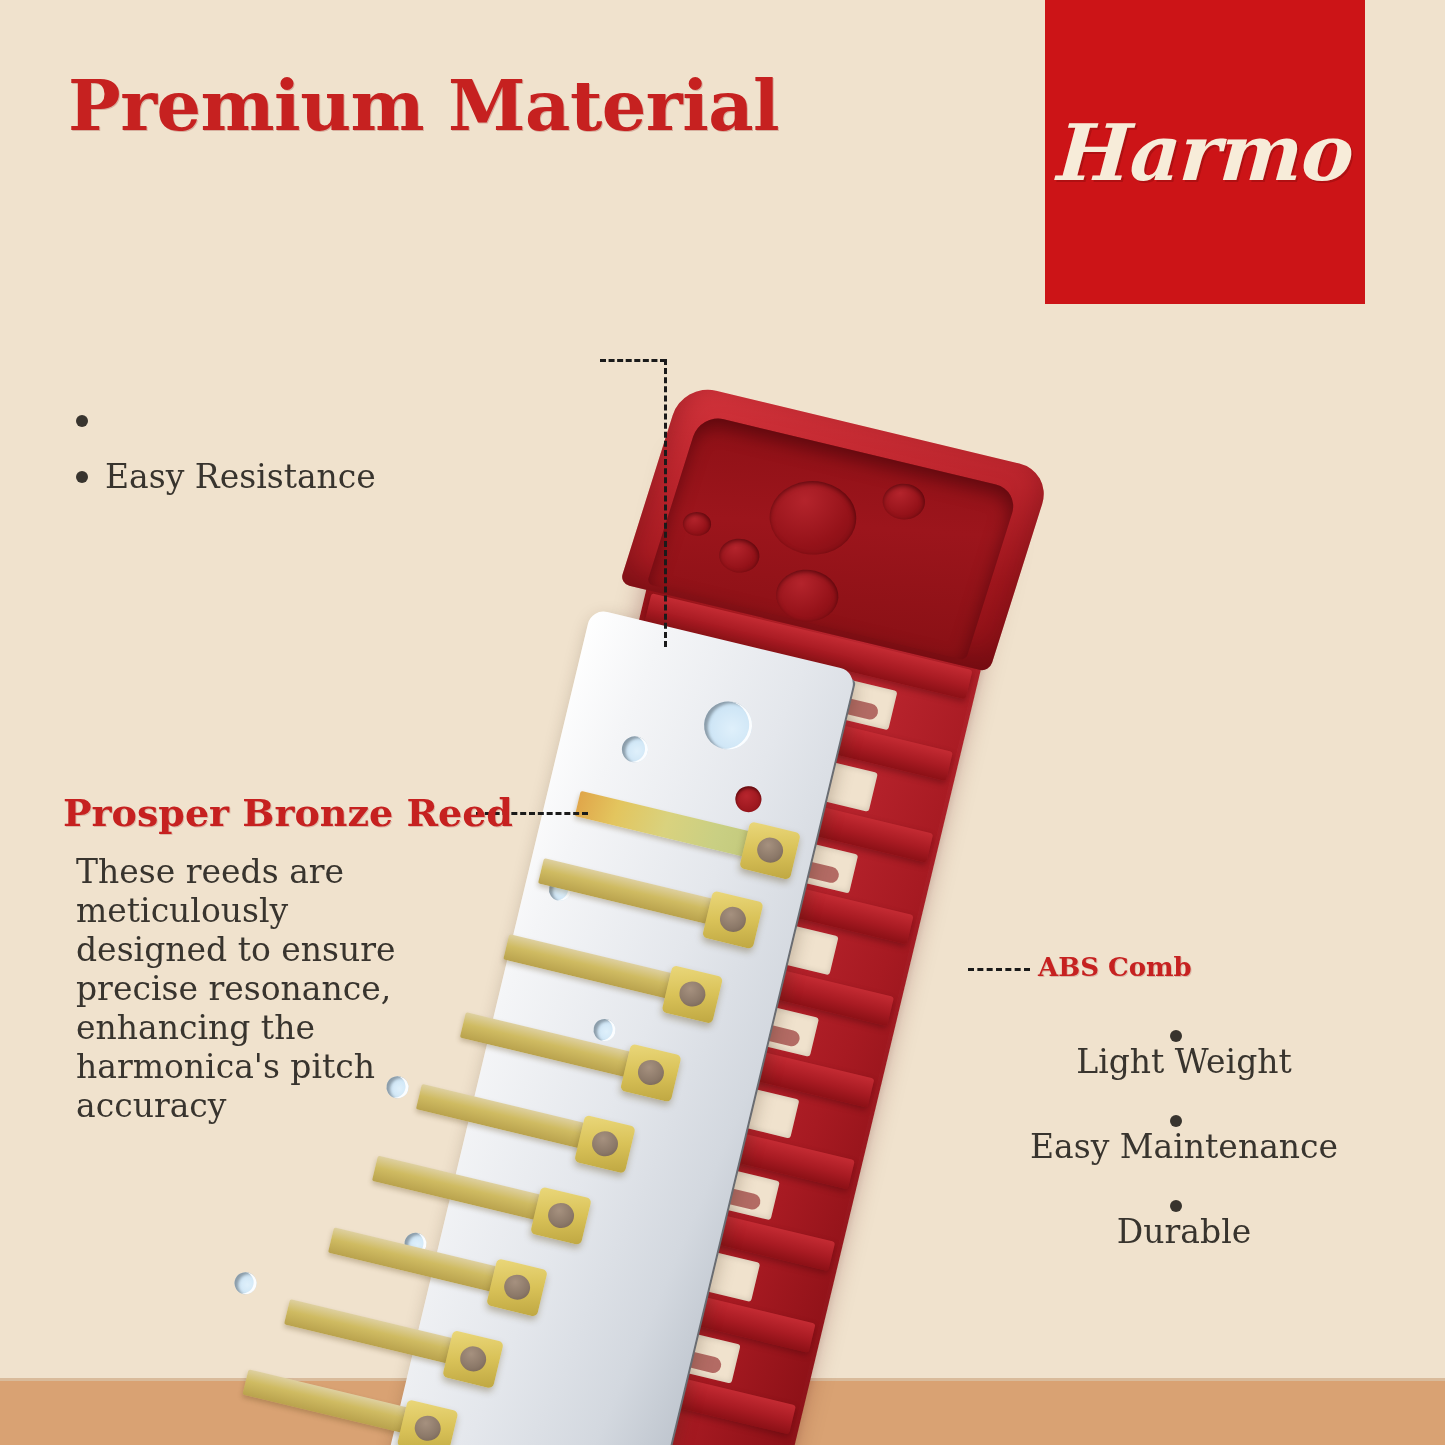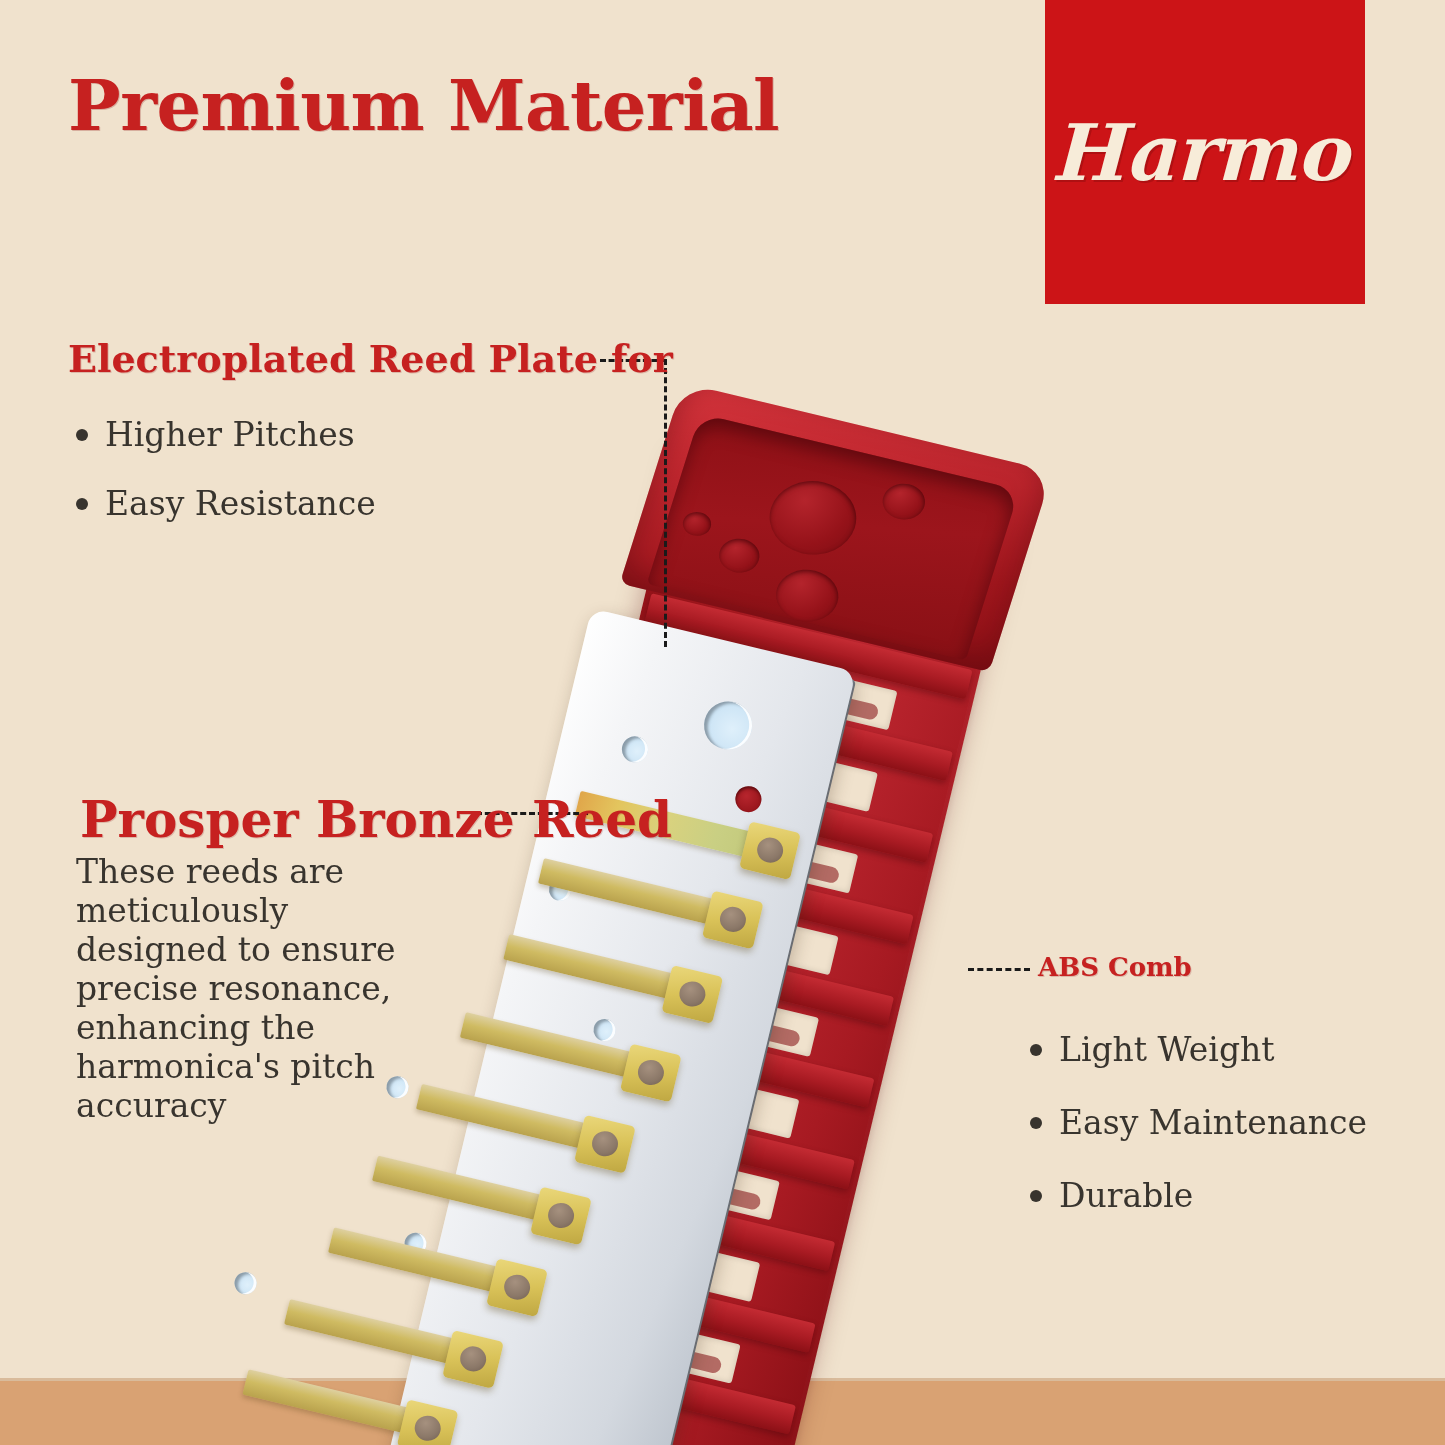--- a/index.html
+++ b/index.html
@@ -44,38 +44,38 @@
     text-shadow:1px 1px 0 rgba(140,20,20,.25);
   }
   .sec-head{
     position:absolute;
     font-family:"DejaVu Serif", serif;
     font-weight:700;color:#c62120;
     text-shadow:1px 1px 0 rgba(140,20,20,.2);
     white-space:nowrap;
   }
   #head-plate{left:68px;top:336px;font-size:38px;}
-  #head-reed{left:80px;top:790px;font-size:50px;text-align:center;}
+  #head-reed{left:63px;top:790px;font-size:38px;text-align:center;}
   #head-comb{left:1038px;top:952px;font-size:26px;}
 
   .bullets{position:absolute;list-style:none;margin:0;padding:0;}
   .bullets li{
     font-family:"DejaVu Serif", serif;
     font-size:33px;color:#38342e;
     margin:0 0 30px 0;
     white-space:nowrap;
     display:flex;align-items:center;
   }
   .bullets li .dot{
     display:inline-block;width:12px;height:12px;border-radius:50%;
     background:#38342e;margin-right:17px;flex:0 0 auto;
   }
   #bullets-plate{left:76px;top:415px;}
   #bullets-comb{left:1030px;top:1030px;}
-  #bullets-comb li{margin-bottom:34px;}
+  #bullets-comb li{margin-bottom:34px;flex-direction:column;}
 
   .para{
     position:absolute;left:76px;top:853px;width:330px;
     font-family:"DejaVu Serif", serif;
     font-size:33px;line-height:1.18;color:#38342e;
   }
 
   
   .dash-h{position:absolute;height:0;border-top:3px dashed #1a1a1a;}
   .dash-v{position:absolute;width:0;border-left:3px dashed #1a1a1a;}
@@ -314,25 +314,23 @@
   <div class="dash-v" id="conn-plate-v"></div>
   <div class="dash-h" id="conn-reed-h"></div>
   <div class="dash-h" id="conn-comb-h"></div>
 
   <div class="logo-box">
     <span class="logo-word">Harmo</span>
   </div>
 
   <div class="title">Premium Material</div>
 
-  <div class="sec-head" id="head-plate">Electroplated Reed Plate for</div>
   <ul class="bullets" id="bullets-plate">
     <li>
         <span class="dot"></span>
-        <span>Higher Pitches</span>
       </li>
     <li>
         <span class="dot"></span>
         <span>Easy Resistance</span>
       </li>
   </ul>
 
   <div class="sec-head" id="head-reed">Prosper Bronze Reed</div>
   <div class="para">These reeds are meticulously designed to ensure precise resonance, enhancing the harmonica's pitch accuracy</div>
 

